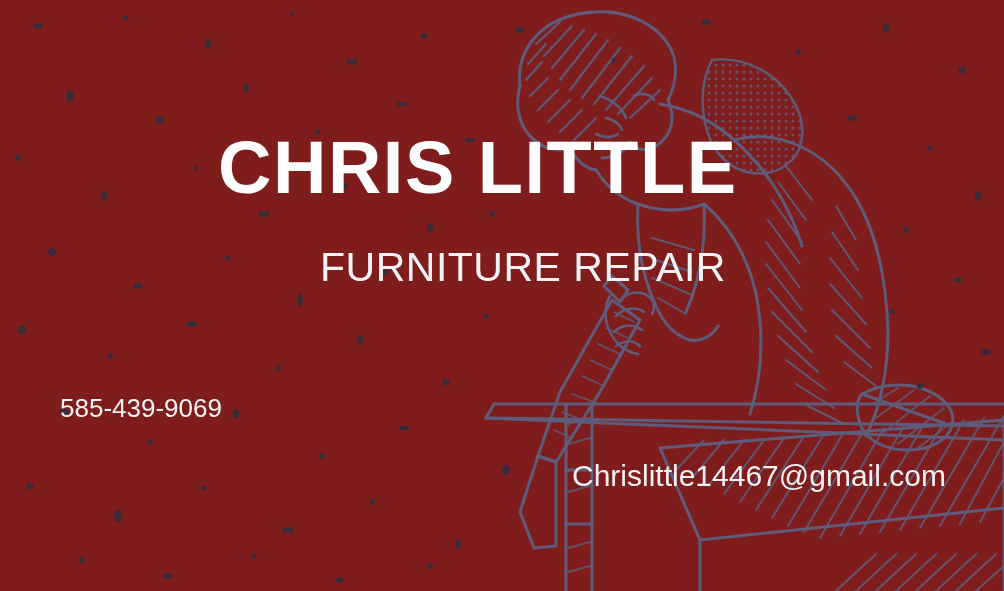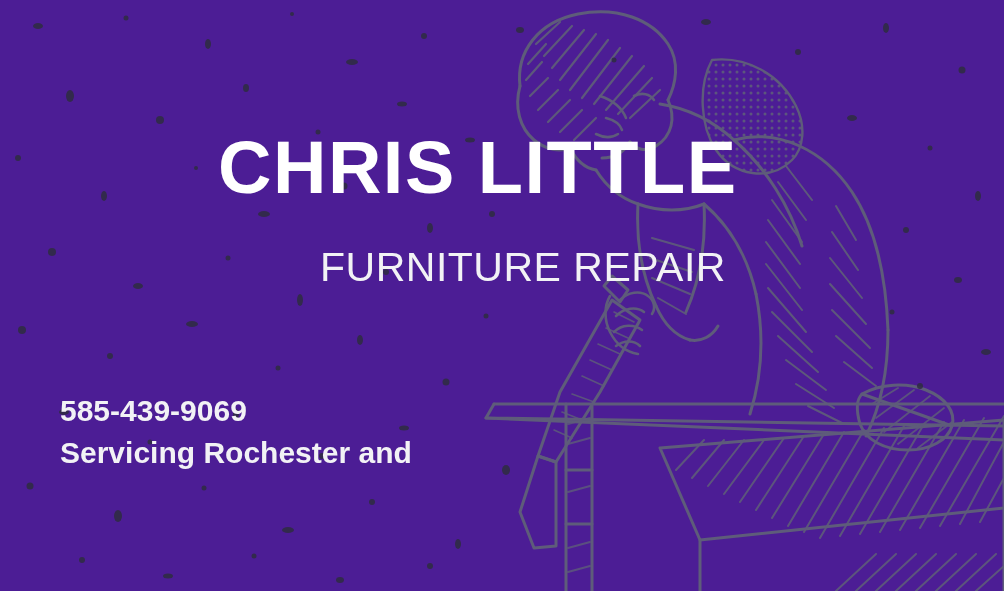--- a/index.html
+++ b/index.html
@@ -5,21 +5,21 @@
   html, body {
     margin: 0;
     padding: 0;
     background: #0e0e16;
   }
   #card {
     position: relative;
     width: 1004px;
     height: 591px;
     overflow: hidden;
-    background: #4c1d95;
+    background: #7f1d1d;
     font-family: "Liberation Sans", sans-serif;
     -webkit-font-smoothing: antialiased;
   }
 
   
   .grain {
     position: absolute;
     inset: 0;
     pointer-events: none;
     z-index: 2;
@@ -70,22 +70,22 @@
     line-height: 1.33;
     margin-left: 2px;
   }
 
   .contact-left {
     position: absolute;
     left: 60px;
     top: 390px;
   }
   .contact-left .line {
-    font-size: 30px;
-    font-weight: 700;
+    font-size: 26px;
+    font-weight: 400;
     color: #f2f2f5;
     line-height: 1.4;
     white-space: nowrap;
   }
 
   .email {
     position: absolute;
     left: 572px;
     top: 455px;
     font-size: 30px;
@@ -368,18 +368,18 @@
   <div class="text-layer">
 
     <div class="title">CHRIS LITTLE</div>
 
     <div class="services">
       <div class="service-line">FURNITURE REPAIR</div>
     </div>
 
     <div class="contact-left">
       <div class="line">585-439-9069</div>
-      <div class="line">Servicing Rochester and</div>
     </div>
 
+    <div class="email">Chrislittle14467@gmail.com</div>
 
   </div>
 </div>
 
 </body></html>

